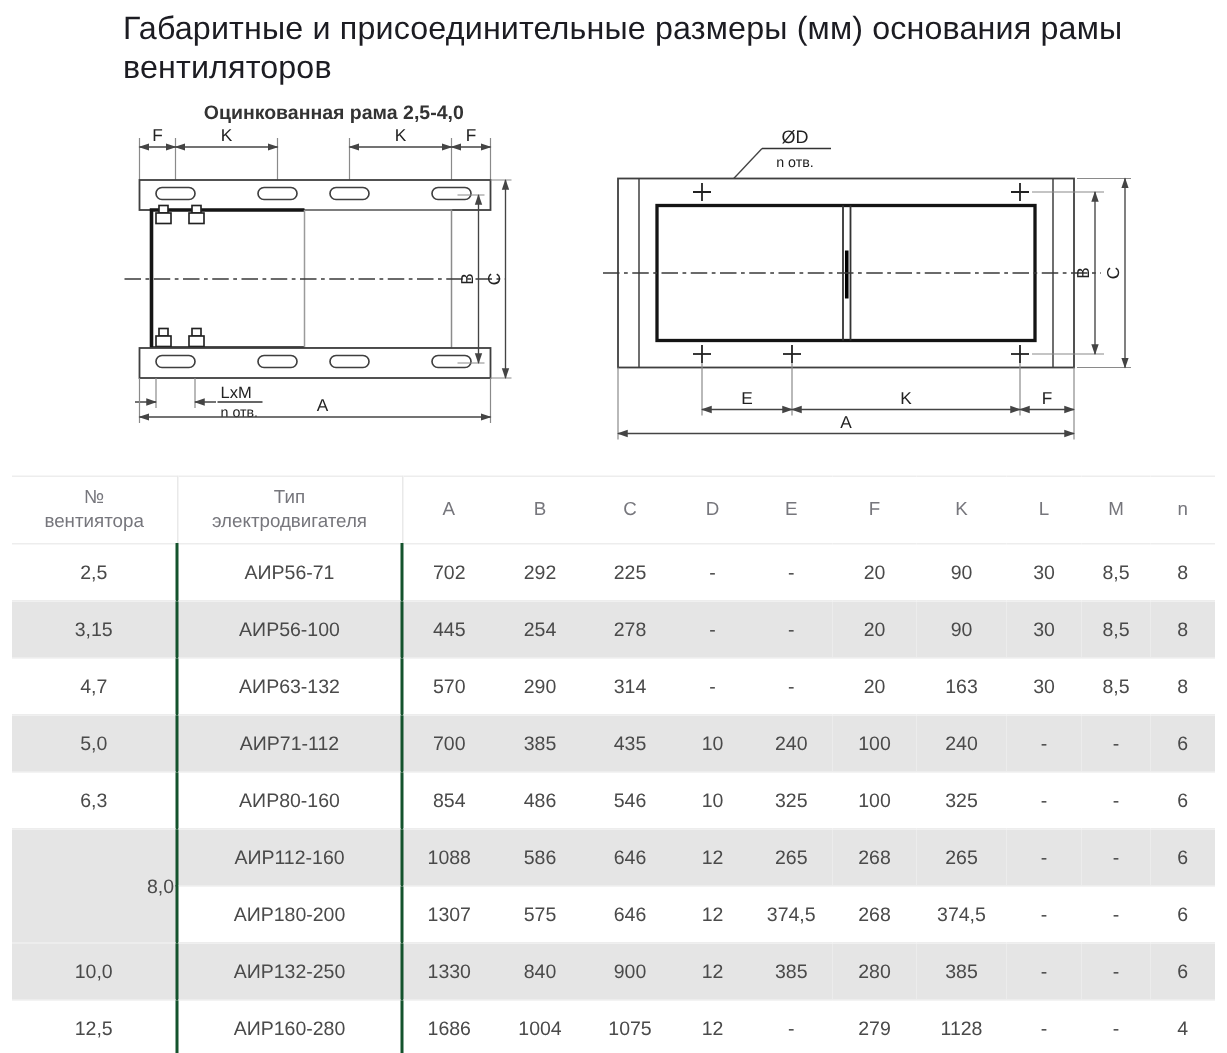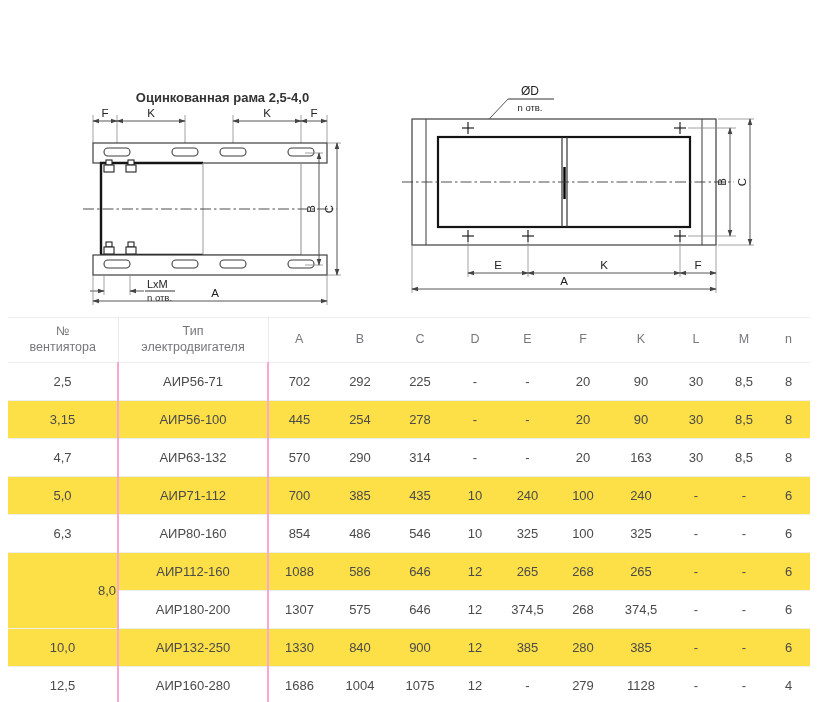--- a/index.html
+++ b/index.html
@@ -3,42 +3,43 @@
 <meta charset="utf-8">
 <style>
   html,body{margin:0;padding:0;width:818px;height:702px;background:#ffffff;overflow:hidden;
     font-family:"Liberation Sans",sans-serif;}
   .page{position:relative;width:818px;height:702px;background:#fff;}
 
   .page-title{position:absolute;left:82px;top:6px;width:700px;font-size:21.5px;line-height:1.22;
     color:#1c1c22;font-weight:500;letter-spacing:.1px;}
 
   .drawing{position:absolute;}
-  .drawing-left{left:75px;top:90px;width:295px;}
+  .drawing-left{left:75px;top:67px;width:295px;}
   .drawing-right{left:398px;top:79px;width:370px;}
   .drawing-title{font-size:13px;font-weight:700;color:#333;text-align:center;margin-bottom:2px;}
   .drawing-right .drawing-title{width:250px;}
   svg text{font-family:"Liberation Sans",sans-serif;fill:#222;}
 
   table.dims{position:absolute;left:8px;top:317px;width:802px;border-collapse:collapse;
     border-top:1px solid #ededed;border-bottom:1px solid #ededed;table-layout:fixed;}
   table.dims th{height:42px;font-size:12.5px;font-weight:400;color:#76767c;text-align:center;
     white-space:pre-line;line-height:1.25;vertical-align:middle;}
   table.dims td{height:35px;font-size:13px;color:#4a4a4a;text-align:center;vertical-align:middle;
     border-top:1px solid #ededed;background:#fff;}
-  table.dims tr.shaded td{background:#fde047;}
-  table.dims td.col-num,table.dims td.col-type{border-right:2px solid #f9a8d4;}
+  table.dims tr.shaded td{background:#e5e5e5;}
+  table.dims td.col-num,table.dims td.col-type{border-right:2px solid #14532d;}
   table.dims th.col-num,table.dims th.col-type{border-right:1px solid #e9e9e9;}
   table.dims td.merged{background:#f7f7f8;text-align:right;}
 </style>
 </head>
 <body>
 
 <div class="page">
 
+  <div class="page-title">Габаритные и присоединительные размеры (мм) основания рамы вентиляторов</div>
 
   <div class="drawing drawing-left">
     <div class="drawing-title">Оцинкованная рама 2,5-4,0</div>
     <svg width="295" height="215" viewBox="0 0 295 215">
       <defs>
         <marker id="arwL" viewBox="0 0 10 10" refX="9" refY="5" markerWidth="8" markerHeight="8" orient="auto-start-reverse">
           <path d="M0,1.6 L10,5 L0,8.4 z" fill="#444"></path>
         </marker>
       </defs>
 

